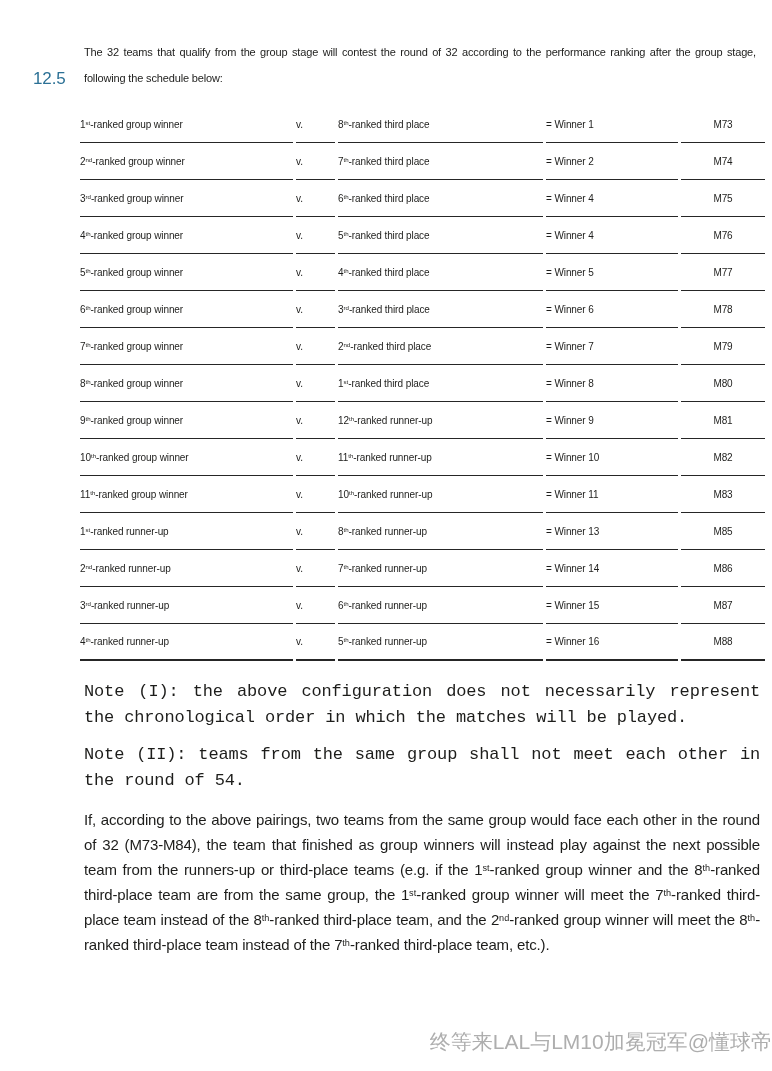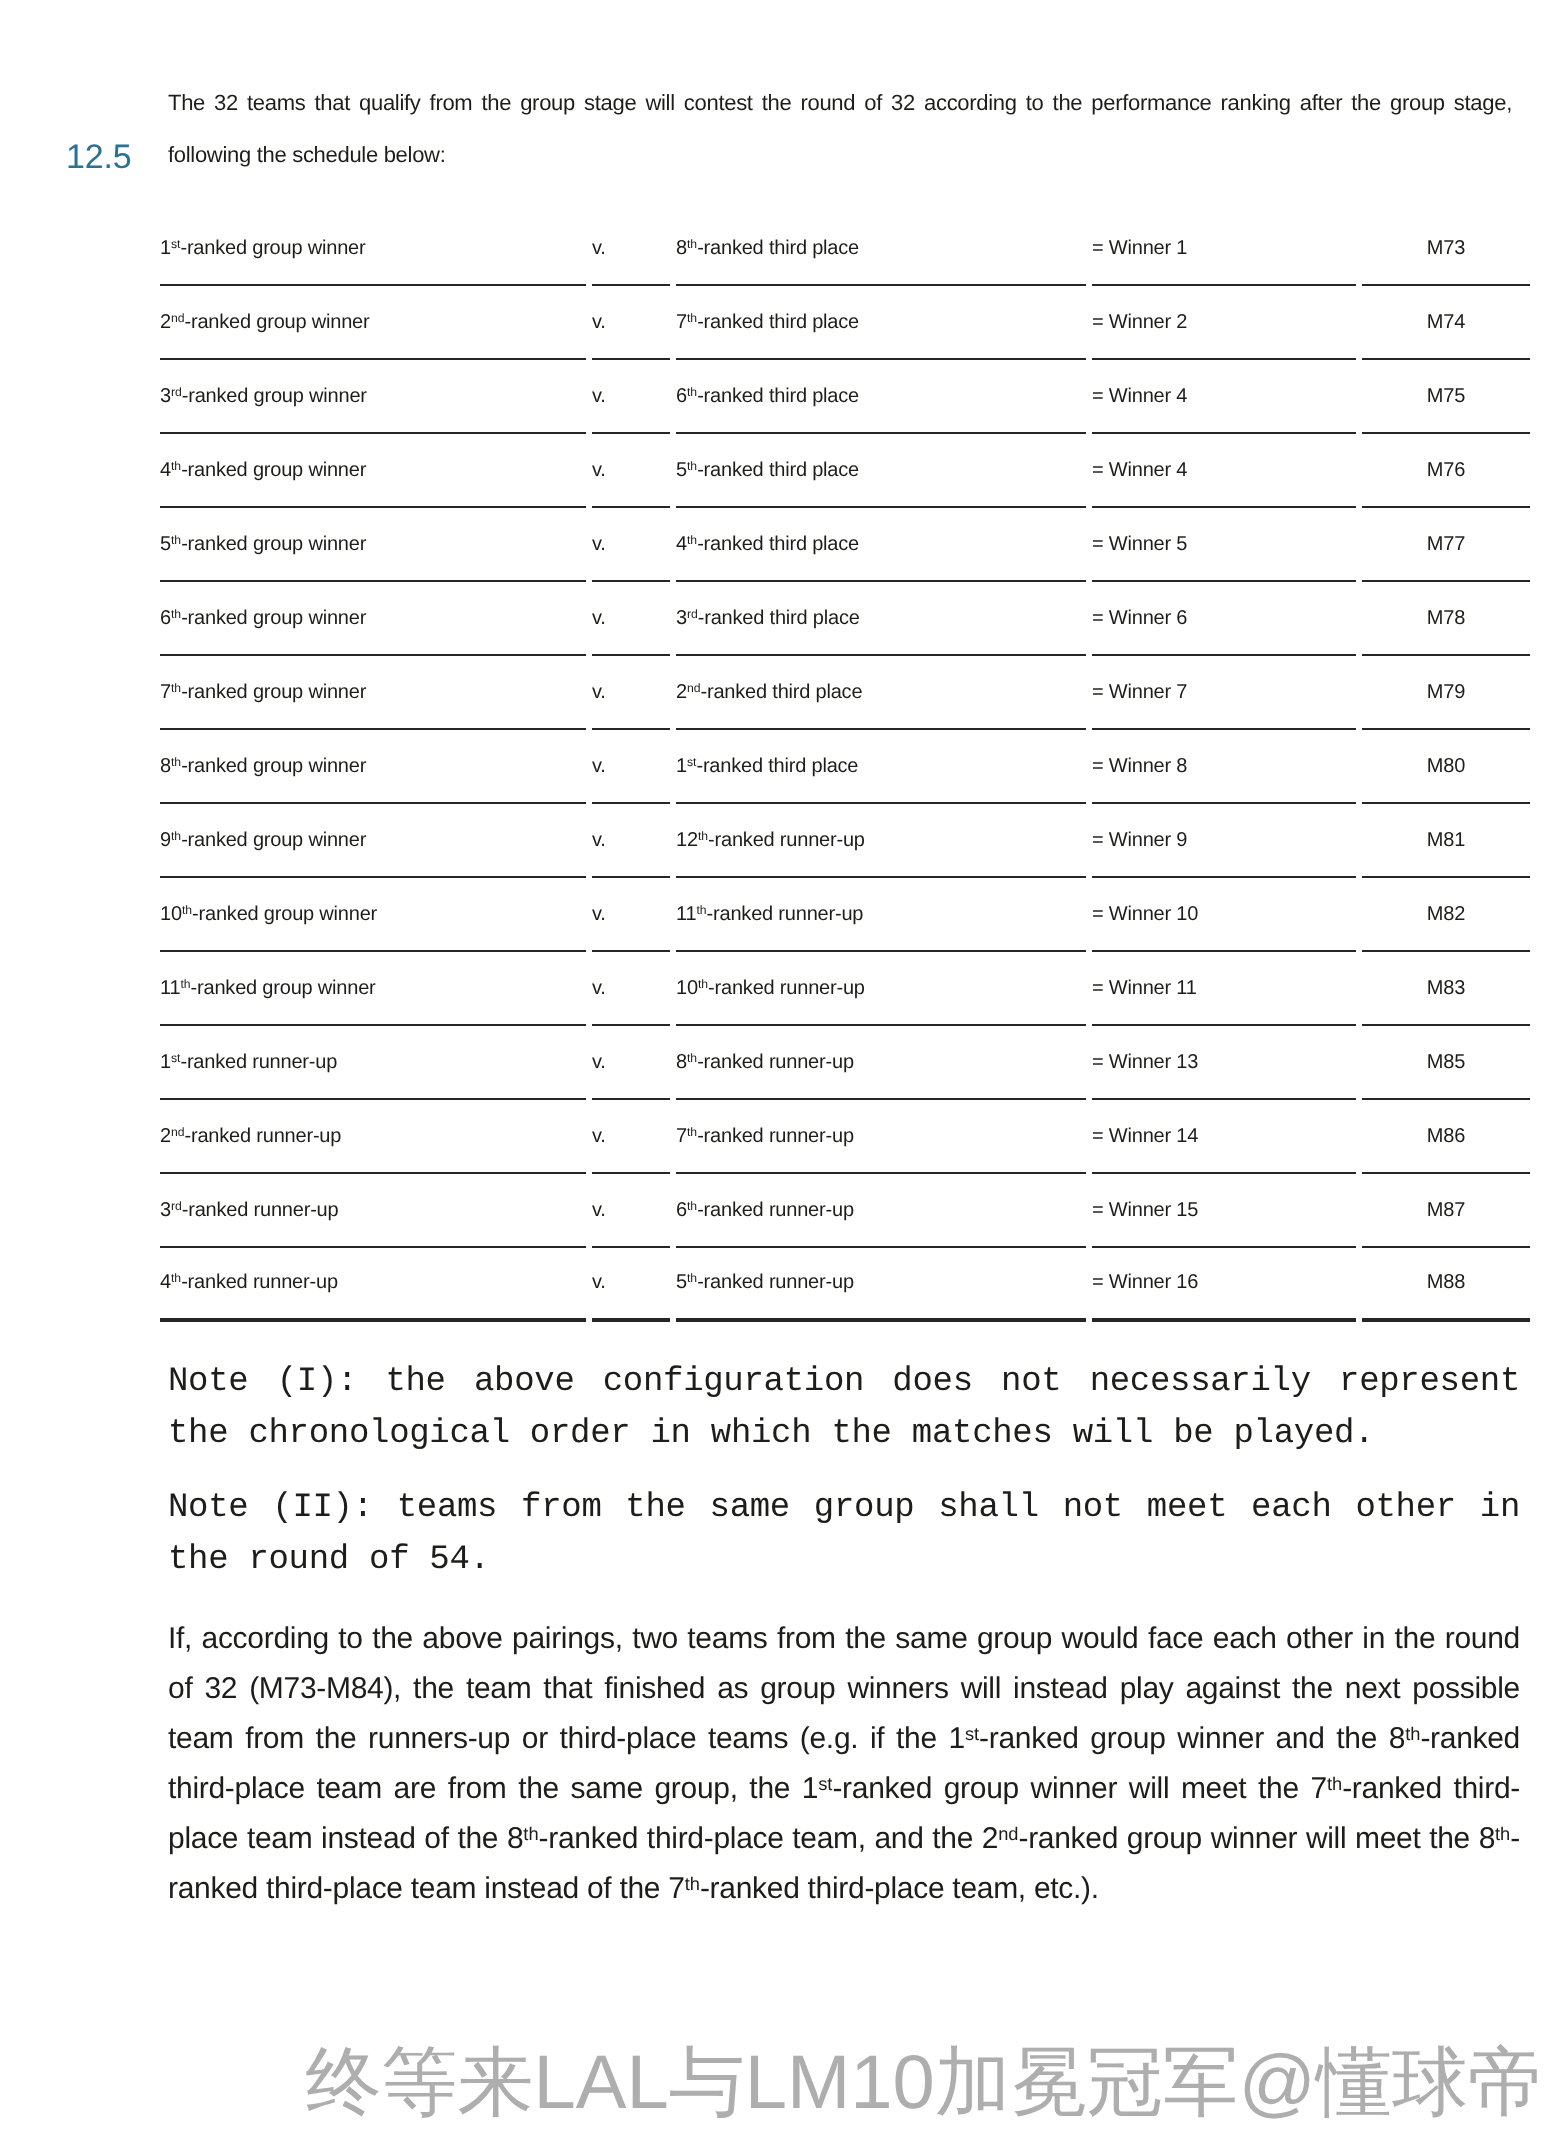--- a/index.html
+++ b/index.html
@@ -61,21 +61,21 @@
   }
   .note + .note{margin-top:12px;}
   .para{
     margin:14px 12px 0 84px;width:676px;
     font-size:15px;line-height:25px;letter-spacing:-0.15px;
     text-align:justify;
   }
 
   .watermark{
     position:absolute;top:1025px;right:0px;
-    font-size:38px;line-height:34px;color:var(--wm);
+    font-size:21px;line-height:34px;color:var(--wm);
     white-space:nowrap;font-weight:400;
   }
 </style>
 </head>
 <body>
 
 <div class="page">
 
   <div class="sec-head">
     <span class="sec-num">12.5</span>

